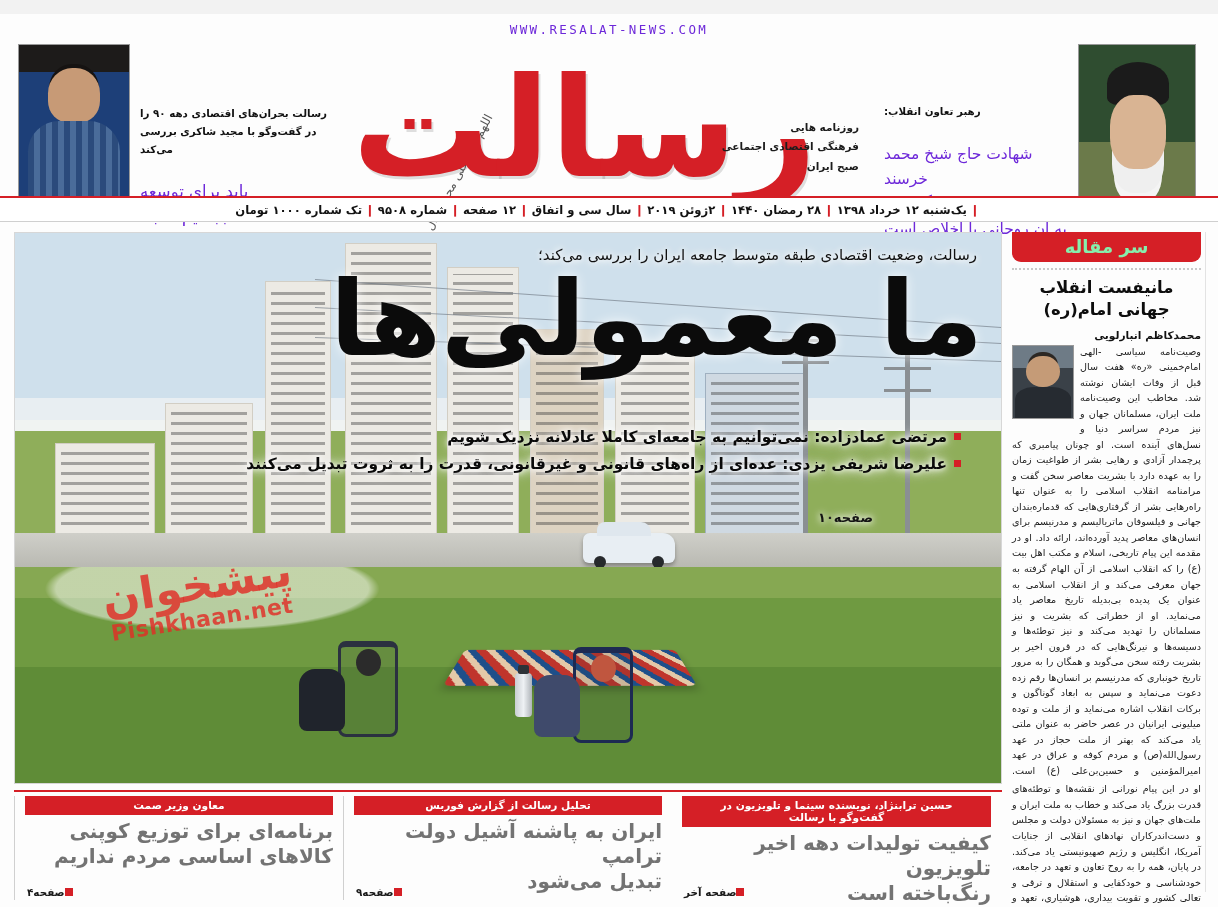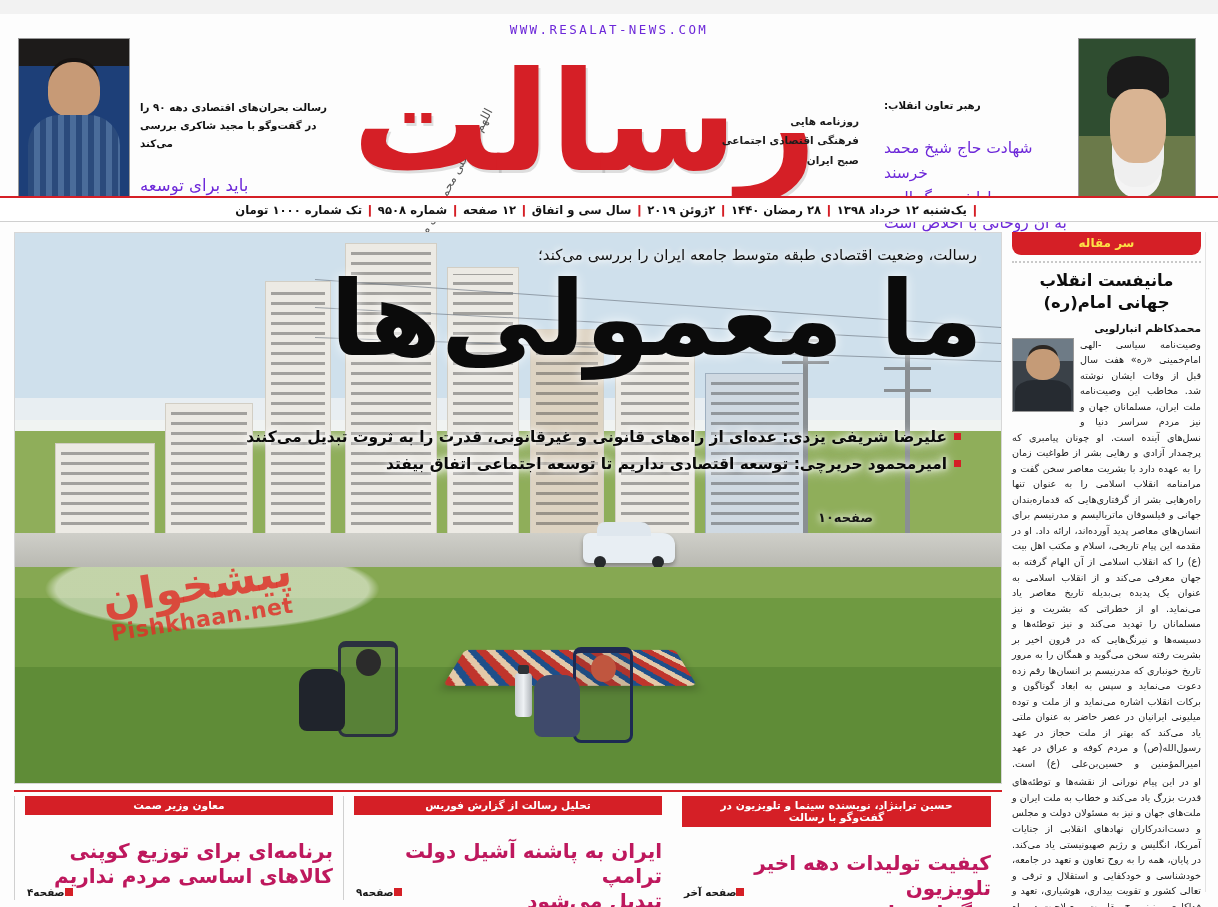--- a/index.html
+++ b/index.html
@@ -25,21 +25,21 @@
   .site-url {
     position: absolute; top: 22px; left: 0; width: 1218px;
     text-align: center;
     font-family: "DejaVu Sans Mono", "Liberation Mono", monospace;
     font-size: 12.5px; letter-spacing: 2.4px; color: #6d28d9;
     direction: ltr;
   }
 
   
   .masthead {
-    position: absolute; top: 30px; left: 0; width: 1218px; height: 175px;
+    position: absolute; top: 36px; left: 0; width: 1218px; height: 175px;
   }
   
   .photo-box {
     position: absolute; border: 1px solid #999; background: #222;
     overflow: hidden;
   }
   #photo-left { left: 18px; top: 8px; width: 112px; height: 168px; }
   #photo-right { left: 1078px; top: 8px; width: 118px; height: 170px; }
 
   .ph-writer {
@@ -236,22 +236,22 @@
   .watermark .wm-fa { font-size: 44px; letter-spacing: -1px; }
   .watermark .wm-en { font-size: 22px; margin-top: 2px; letter-spacing: .5px; direction: ltr;}
 
   
   .sidebar {
     position: absolute; left: 1012px; top: 232px; width: 194px; height: 660px;
     border-right: 1px solid #e3e3e3;
     padding-right: 4px;
   }
   .sec-label {
-    background: #d51f26; color: #fde047; text-align: center;
-    font-size: 12px; font-weight: 800; padding: 4px 0 5px;
+    background: #d51f26; color: #86efac; text-align: center;
+    font-size: 18px; font-weight: 800; padding: 4px 0 5px;
     border-radius: 0 0 9px 9px;
   }
   .dotted {
     border-bottom: 2px dotted #c9c9c9; margin: 6px 0 7px;
   }
   .sb-title {
     font-size: 16.5px; font-weight: 900; color: #0d0d0d; text-align: center;
     line-height: 1.35; margin-bottom: 7px;
   }
   .sb-author {
@@ -277,24 +277,24 @@
     display: flex; flex-direction: row-reverse; gap: 0;
   }
   .bcell {
     width: 329px; padding: 0 10px; position: relative;
     border-left: 1px solid #d0d0d0;
   }
   .bcell:last-child { border-left: none; }
   .bcell-label {
     background: #d51f26; color: #fff; text-align: center;
     font-size: 10.6px; font-weight: 700; padding: 3px 20px 4px;
-    margin-bottom: 24px;
+    margin-bottom: 4px;
   }
   .bcell-title {
-    font-size: 20px; font-weight: 900; color: #be185d;
+    font-size: 20px; font-weight: 900; color: #737373;
     line-height: 1.25; text-align: right;
   }
   .bcell-page {
     position: absolute; left: 12px; bottom: 2px;
     font-size: 10.4px; font-weight: 700; color: #1a1a1a;
   }
   .bcell-page .sq {
     display:inline-block; width:8px; height:8px; background:#d51f26;
     margin-right:4px; vertical-align: 0px;
   }
@@ -394,22 +394,22 @@
         <div class="head"></div>
         <div class="body"></div>
       </div>
       <div class="flask"></div>
     </div>
 
     <div class="feature-kicker">رسالت، وضعیت اقتصادی طبقه متوسط جامعه ایران را بررسی می‌کند؛</div>
     <div class="feature-title">ما معمولی‌ها</div>
 
     <div class="bullets">
+      <div class="bullet"><span class="dot"></span><span>مرتضی عمادزاده: نمی‌توانیم به جامعه‌ای کاملا عادلانه نزدیک شویم</span></div>
       <div class="bullet"><span class="dot"></span><span>علیرضا شریفی یزدی: عده‌ای از راه‌های قانونی و غیرقانونی، قدرت را به ثروت تبدیل می‌کنند</span></div>
-      <div class="bullet"><span class="dot"></span><span>امیرمحمود حریرچی: توسعه اقتصادی نداریم تا توسعه اجتماعی اتفاق بیفتد</span></div>
     </div>
 
     <div class="feature-page">صفحه۱۰</div>
 
     <div class="watermark">
       <div class="wm-fa">پیشخوان</div>
       <div class="wm-en">Pishkhaan.net</div>
     </div>
   </div>
 

